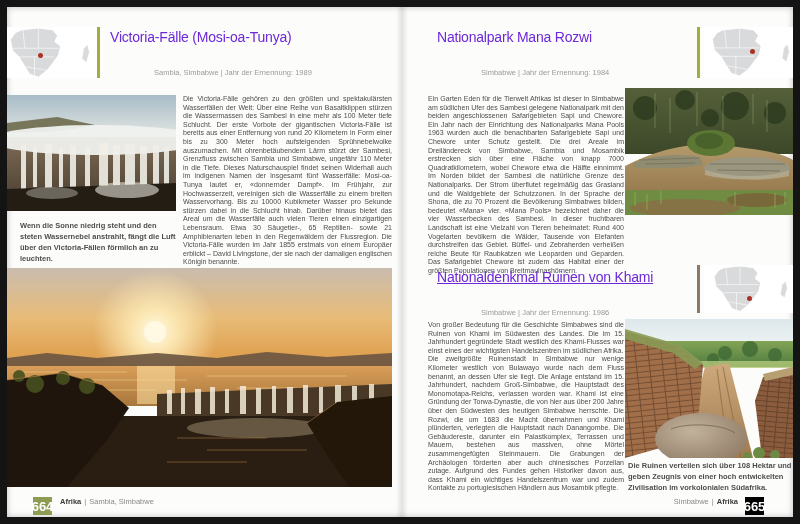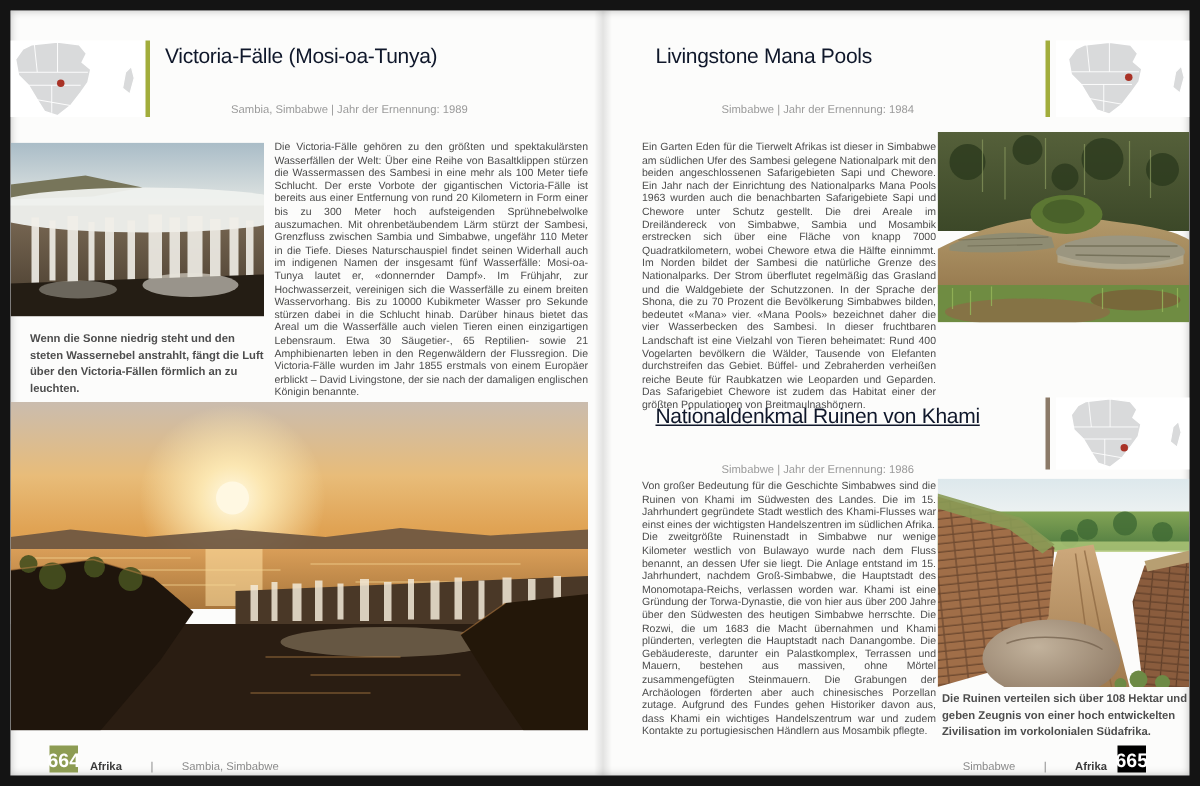--- a/index.html
+++ b/index.html
@@ -11,38 +11,38 @@
     position:absolute;left:7px;top:7px;width:786px;height:510px;
     background:#fcfcfb;overflow:hidden;
     box-shadow:inset 0 0 6px rgba(0,0,0,.25);
   }
   .crease{
     position:absolute;left:389px;top:0;width:12px;height:510px;
     background:linear-gradient(90deg,rgba(0,0,0,0),rgba(0,0,0,.10) 50%,rgba(0,0,0,0));
   }
   .abs{position:absolute;}
   
-  .title{font-size:14px;color:#0f172a;letter-spacing:-.2px;white-space:nowrap;}
+  .title{font-size:14px;color:#6d28d9;letter-spacing:-.2px;white-space:nowrap;}
   .meta{font-size:7.5px;color:#9a9a9a;white-space:nowrap;padding-left:44px;}
   .accent-bar{width:3px;height:51px;}
   
   .bodytxt{font-size:7px;line-height:8.6px;color:#4c4c4c;text-align:justify;hyphens:auto;}
   .bodytxt p{margin:0;}
   .caption{font-size:7.5px;line-height:11px;font-weight:bold;color:#4d4d4d;}
   
   .mapbox{overflow:hidden;background:#fff;}
   .mapbox svg{position:absolute;top:0;}
   .marker{position:absolute;width:5px;height:5px;border-radius:50%;}
   
   .photo{overflow:hidden;}
   .photo svg{display:block;}
   
   .pagenum{width:19px;height:18px;color:#fff;font-size:13px;font-weight:bold;
     display:flex;align-items:center;justify-content:center;}
-  .foot{font-size:7.5px;color:#8a8a8a;height:18px;display:flex;align-items:flex-end;gap:19px;white-space:nowrap;}
+  .foot{font-size:7.5px;color:#8a8a8a;height:18px;display:flex;align-items:flex-start;gap:3px;white-space:nowrap;}
   .foot .strong{color:#3a3a3a;font-weight:bold;}
 </style>
 </head>
 <body>
 
 <div class="spread">
 
   <div class="abs mapbox" style="left:0;top:20px;width:91px;height:51px;">
     <svg viewBox="0 0 100 56" style="left:-12px;width:106px;height:54px;">
       <path d="M22,3 L40,1 L55,3 L60,9 L57,15 L63,20 L61,29 L56,36 L49,45 L40,52 L31,49 L26,41 L20,31 L13,24 L11,13 L16,6 Z" fill="#d9dadb" stroke="#ffffff" stroke-width="1"></path>
@@ -163,21 +163,21 @@
 
   <div class="abs pagenum" style="left:26px;top:490px;background:#8d9c53;">664</div>
   <div class="abs foot" style="left:53px;top:490px;">
     <span class="strong">Afrika</span>
     <span>|</span>
     <span>Sambia, Simbabwe</span>
   </div>
 
   <div class="crease"></div>
 
-  <div class="abs title" style="left:430px;top:22px;">Livingstone Mana Pools</div>
+  <div class="abs title" style="left:430px;top:22px;">Nationalpark Mana Rozwi</div>
   <div class="abs meta" style="left:430px;top:61px;">Simbabwe | Jahr der Ernennung: 1984</div>
   <div class="abs accent-bar" style="left:690px;top:20px;background:#a2ad3c;"></div>
   <div class="abs mapbox" style="left:697px;top:20px;width:89px;height:51px;">
     <svg viewBox="0 0 100 56" style="left:-2px;width:94px;height:53px;">
       <path d="M22,3 L40,1 L55,3 L60,9 L57,15 L63,20 L61,29 L56,36 L49,45 L40,52 L31,49 L26,41 L20,31 L13,24 L11,13 L16,6 Z" fill="#d9dadb" stroke="#ffffff" stroke-width="1"></path>
       <path d="M13,22 L61,22 M24,3 L26,22 M40,1 L40,22 M20,31 L56,31 M36,31 L36,50 M26,41 L49,45" stroke="#ffffff" stroke-width="0.7" fill="none" opacity="0.9"></path>
       <path d="M87,22 L91,18 L93,26 L90,37 L85,33 Z" fill="#d9dadb" stroke="#ffffff" stroke-width="0.8"></path>
     </svg>
     <span class="marker" style="left:46px;top:22px;background:#a93226;"></span>
   </div>

